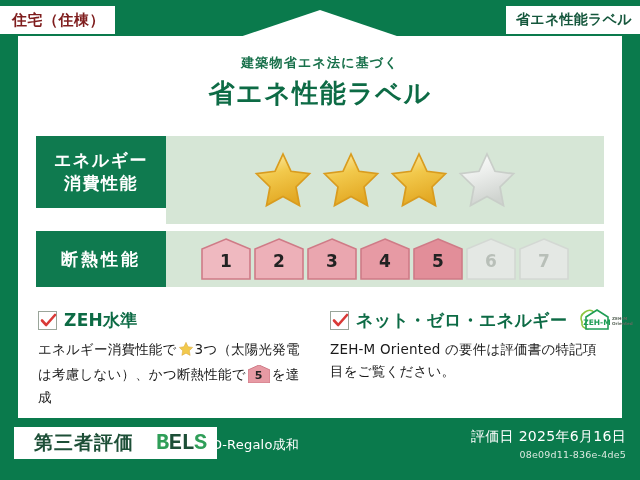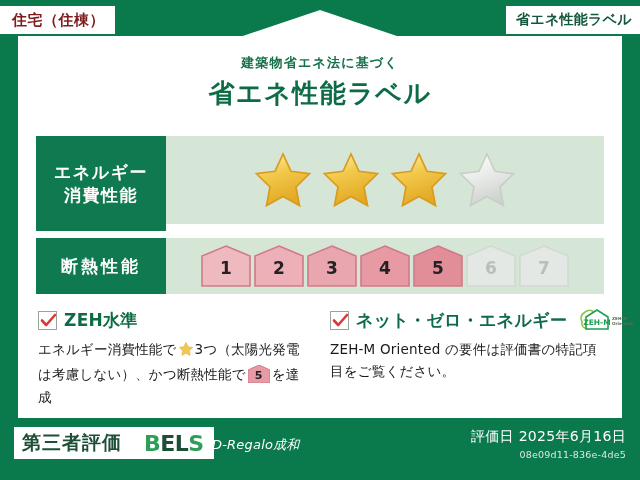--- a/index.html
+++ b/index.html
@@ -145,21 +145,21 @@
   }
   .row-value {
     background: #d6e6d6;
     flex: 1 1 auto;
     display: flex;
     align-items: center;
     position: relative;
     box-sizing: border-box;
   }
 
-  .row-energy .row-label { width: 130px; height: 95px; }
+  .row-energy .row-label { width: 130px; height: 72px; }
   .row-energy .row-value { height: 88px; justify-content: center; }
 
   .row-insulation { margin-top: 7px; }
   .row-insulation .row-label { width: 130px; height: 56px; letter-spacing: 3px;}
   .row-insulation .row-value { height: 56px; justify-content: center; }
 
   
   .stars { display: flex; align-items: center; gap: 6px; }
   .star-svg { display: block; }
 
@@ -255,21 +255,22 @@
     z-index: 6;
   }
   .bels-box {
     position: absolute;
     left: 14px;
     top: 9px;
     height: 32px;
     background: #ffffff;
     display: flex;
     align-items: center;
-    padding: 0 10px 0 8px;
+    padding: 0 10px 0 20px;
+    font-family: Liberation Mono, monospace;
   }
   .bels-jp {
     font-size: 19px;
     font-weight: bold;
     color: #1d4f37;
     letter-spacing: 1px;
   }
   .bels-logo {
     margin-left: 22px;
     font-size: 22px;
@@ -278,21 +279,20 @@
   }
   .bels-logo .g { color: #2f9e58; }
   .bels-logo .d { color: #1d4f37; }
   .building-name {
     position: absolute;
     left: 212px;
     top: 18px;
     font-size: 13px;
     color: #ffffff;
     letter-spacing: 0.2px;
-    font-style: italic;
   }
   .eval-date {
     position: absolute;
     right: 14px;
     top: 10px;
     text-align: right;
     color: #ffffff;
   }
   .eval-date .d1 { font-size: 14px; letter-spacing: 0.3px; padding-left: 44px; }
   .eval-date .d2 { font-size: 9.5px; margin-top: 3px; letter-spacing: 0.2px; color: #dbe9e0; }

